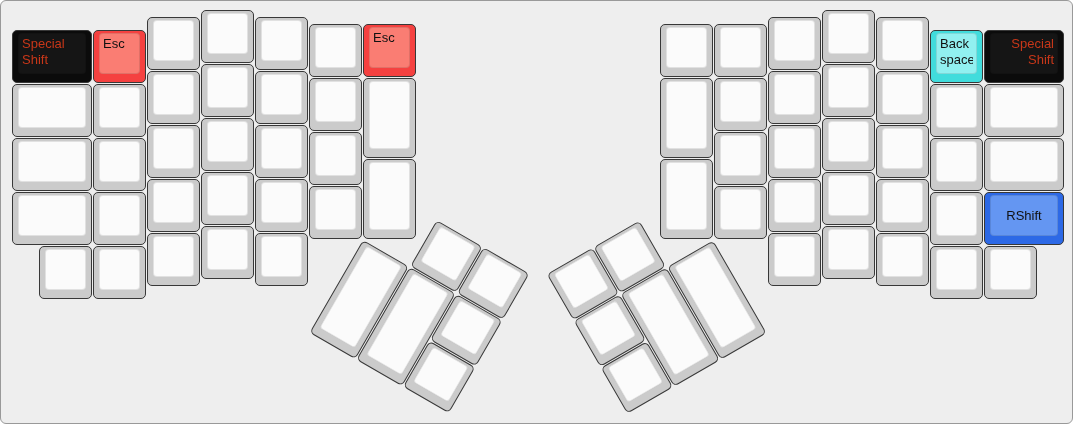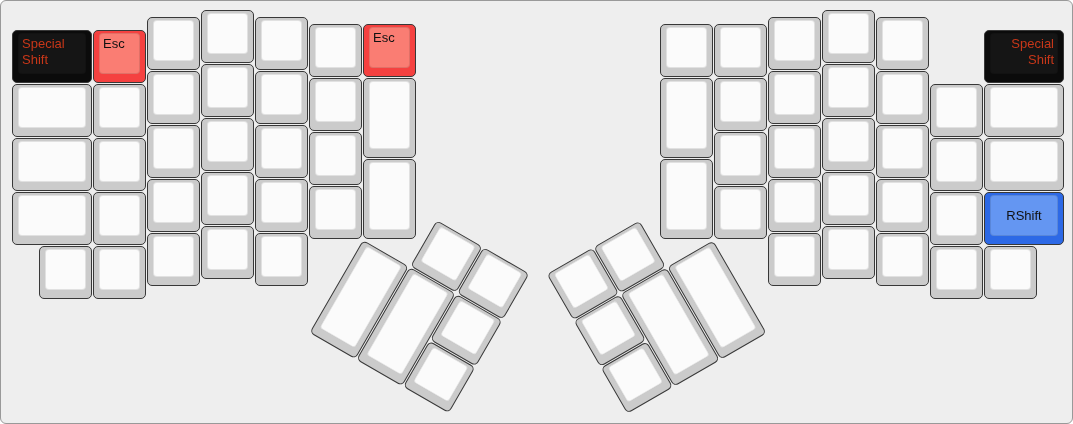--- a/index.html
+++ b/index.html
@@ -238,20 +238,25 @@
     </div>
     <div class="key" style="left: 875px; top: 123.75px; width: 53px; height: 53px; background: rgb(203, 203, 203);">
       <div class="keytop" style="background: rgb(251, 251, 251);"></div>
     </div>
     <div class="key" style="left: 875px; top: 177.75px; width: 53px; height: 53px; background: rgb(203, 203, 203);">
       <div class="keytop" style="background: rgb(251, 251, 251);"></div>
     </div>
     <div class="key" style="left: 875px; top: 231.75px; width: 53px; height: 53px; background: rgb(203, 203, 203);">
       <div class="keytop" style="background: rgb(251, 251, 251);"></div>
     </div>
+    <div class="key" style="left: 929px; top: 29.25px; width: 53px; height: 53px; background: rgb(65, 220, 220);">
+      <div class="keytop" style="background: rgb(145, 240, 240);"></div>
+      <div class="keylabel" style="color: rgb(17, 17, 17);">Back
+space</div>
+    </div>
     <div class="key" style="left: 929px; top: 83.25px; width: 53px; height: 53px; background: rgb(203, 203, 203);">
       <div class="keytop" style="background: rgb(251, 251, 251);"></div>
     </div>
     <div class="key" style="left: 929px; top: 137.25px; width: 53px; height: 53px; background: rgb(203, 203, 203);">
       <div class="keytop" style="background: rgb(251, 251, 251);"></div>
     </div>
     <div class="key" style="left: 929px; top: 191.25px; width: 53px; height: 53px; background: rgb(203, 203, 203);">
       <div class="keytop" style="background: rgb(251, 251, 251);"></div>
     </div>
     <div class="key" style="left: 929px; top: 245.25px; width: 53px; height: 53px; background: rgb(203, 203, 203);">

